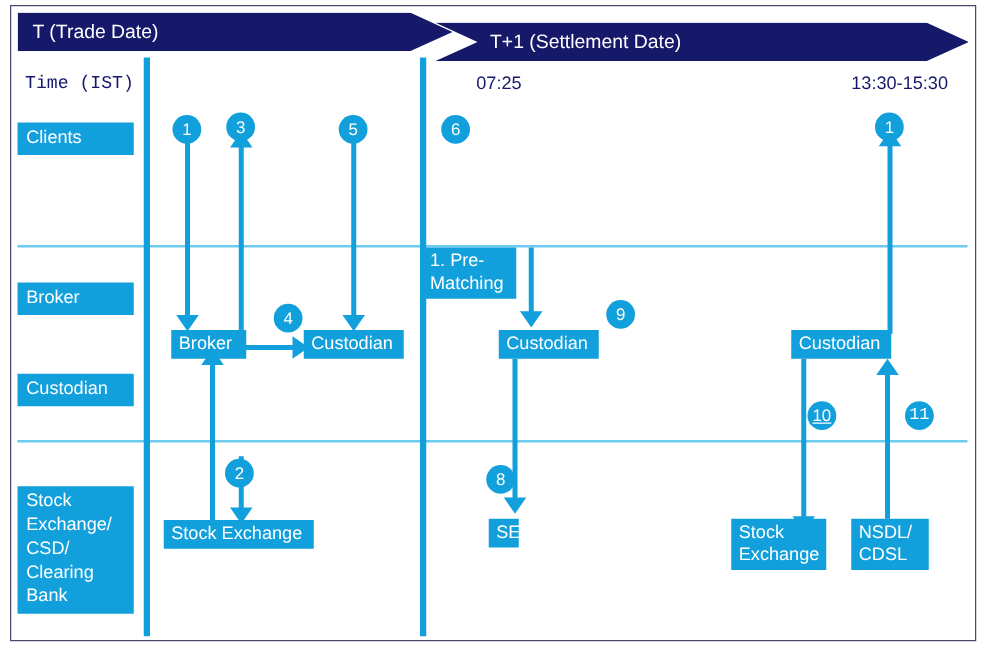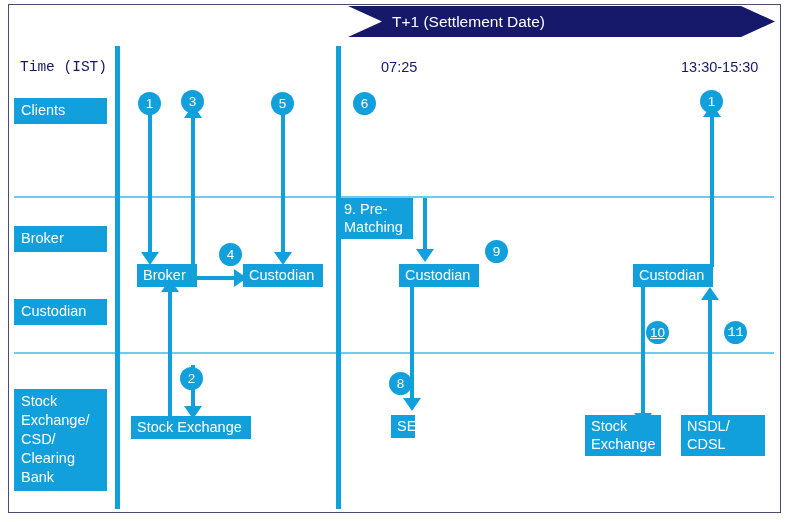--- a/index.html
+++ b/index.html
@@ -31,21 +31,21 @@
   }
   .banner .btxt{white-space:nowrap;}
 
   .banner-t{
     left:14px;top:10px;width:348px;
     padding-left:12px;
     -webkit-clip-path:polygon(0 0, calc(100% - 34px) 0, 100% 50%, calc(100% - 34px) 100%, 0 100%);
     clip-path:polygon(0 0, calc(100% - 34px) 0, 100% 50%, calc(100% - 34px) 100%, 0 100%);
   }
   .banner-t1{
-    left:348px;top:6px;width:427px;
+    left:348px;top:18px;width:427px;
     padding-left:44px;
     -webkit-clip-path:polygon(0 0, calc(100% - 34px) 0, 100% 50%, calc(100% - 34px) 100%, 0 100%, 34px 50%);
     clip-path:polygon(0 0, calc(100% - 34px) 0, 100% 50%, calc(100% - 34px) 100%, 0 100%, 34px 50%);
   }
 
   
   .timelabel{
     position:absolute;color:#16186a;font-size:14.5px;white-space:nowrap;
   }
 
@@ -112,20 +112,23 @@
     box-sizing:border-box;
   }
 </style>
 </head>
 <body>
 
 <div id="stage">
 
   <div class="frame"></div>
 
+  <div class="banner banner-t">
+    <span class="btxt">T (Trade Date)</span>
+  </div>
   <div class="banner banner-t1">
     <span class="btxt">T+1 (Settlement Date)</span>
   </div>
 
   <div class="timelabel" style="left:20px;top:59px;font-family:Liberation Mono, monospace;">Time (IST)</div>
   <div class="timelabel" style="left:381px;top:59px;">07:25</div>
   <div class="timelabel" style="left:681px;top:59px;">13:30-15:30</div>
 
   <div class="lane-div" style="left:14px;top:196px;width:760px;"></div>
   <div class="lane-div" style="left:14px;top:352px;width:760px;"></div>
@@ -165,21 +168,21 @@
   <div class="vline" style="left:168px;top:287px;height:132px;"></div>
   <div class="arrow-up" style="left:161px;top:279px;"></div>
   <div class="vline" style="left:191px;top:365px;height:47px;"></div>
   <div class="arrow-down" style="left:184px;top:406px;"></div>
   <div class="step" style="left:180px;top:367px;">2</div>
 
   <div class="node" style="left:131px;top:416px;width:120px;">Stock Exchange</div>
 
   <div class="step" style="left:353px;top:92px;">6</div>
 
-  <div class="node" style="left:338px;top:198px;width:75px;">9. Pre-
+  <div class="node" style="left:338px;top:198px;width:75px;">1. Pre-
 Matching</div>
 
   <div class="vline" style="left:423px;top:198px;height:52px;"></div>
   <div class="arrow-down" style="left:416px;top:249px;"></div>
 
   <div class="node" style="left:399px;top:264px;width:80px;">Custodian</div>
 
   <div class="step" style="left:485px;top:240px;">9</div>
 
   <div class="vline" style="left:410px;top:287px;height:114px;"></div>
@@ -198,16 +201,16 @@
   <div class="arrow-down" style="left:634px;top:413px;"></div>
   <div class="step" style="left:646px;top:321px;text-decoration:underline;">10</div>
 
   <div class="vline" style="left:708px;top:295px;height:120px;"></div>
   <div class="arrow-up" style="left:701px;top:287px;"></div>
   <div class="step" style="left:724px;top:321px;font-family:Liberation Mono, monospace;">11</div>
 
   <div class="node" style="left:585px;top:415px;width:76px;">Stock
 Exchange</div>
 
-  <div class="node" style="left:681px;top:415px;width:84px;">NSDL/
+  <div class="node" style="left:681px;top:415px;width:62px;">NSDL/
 CDSL</div>
 
 </div>
 
 </body></html>

